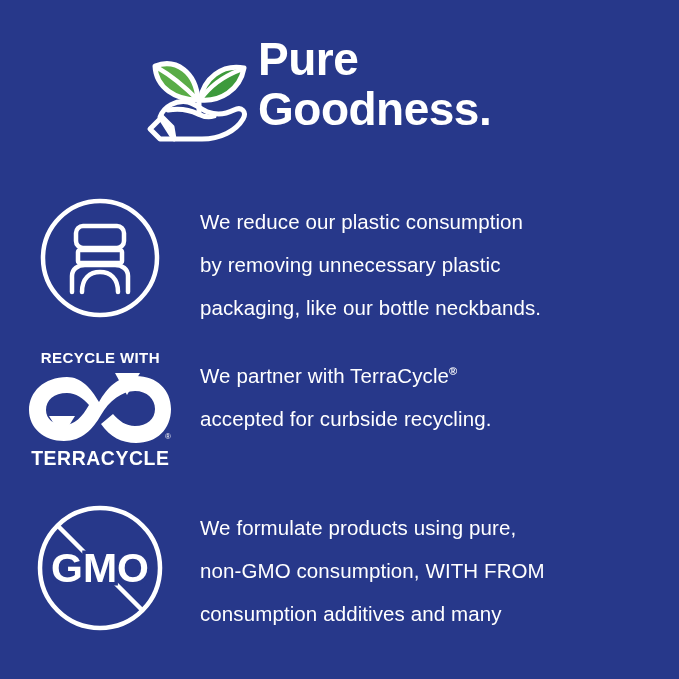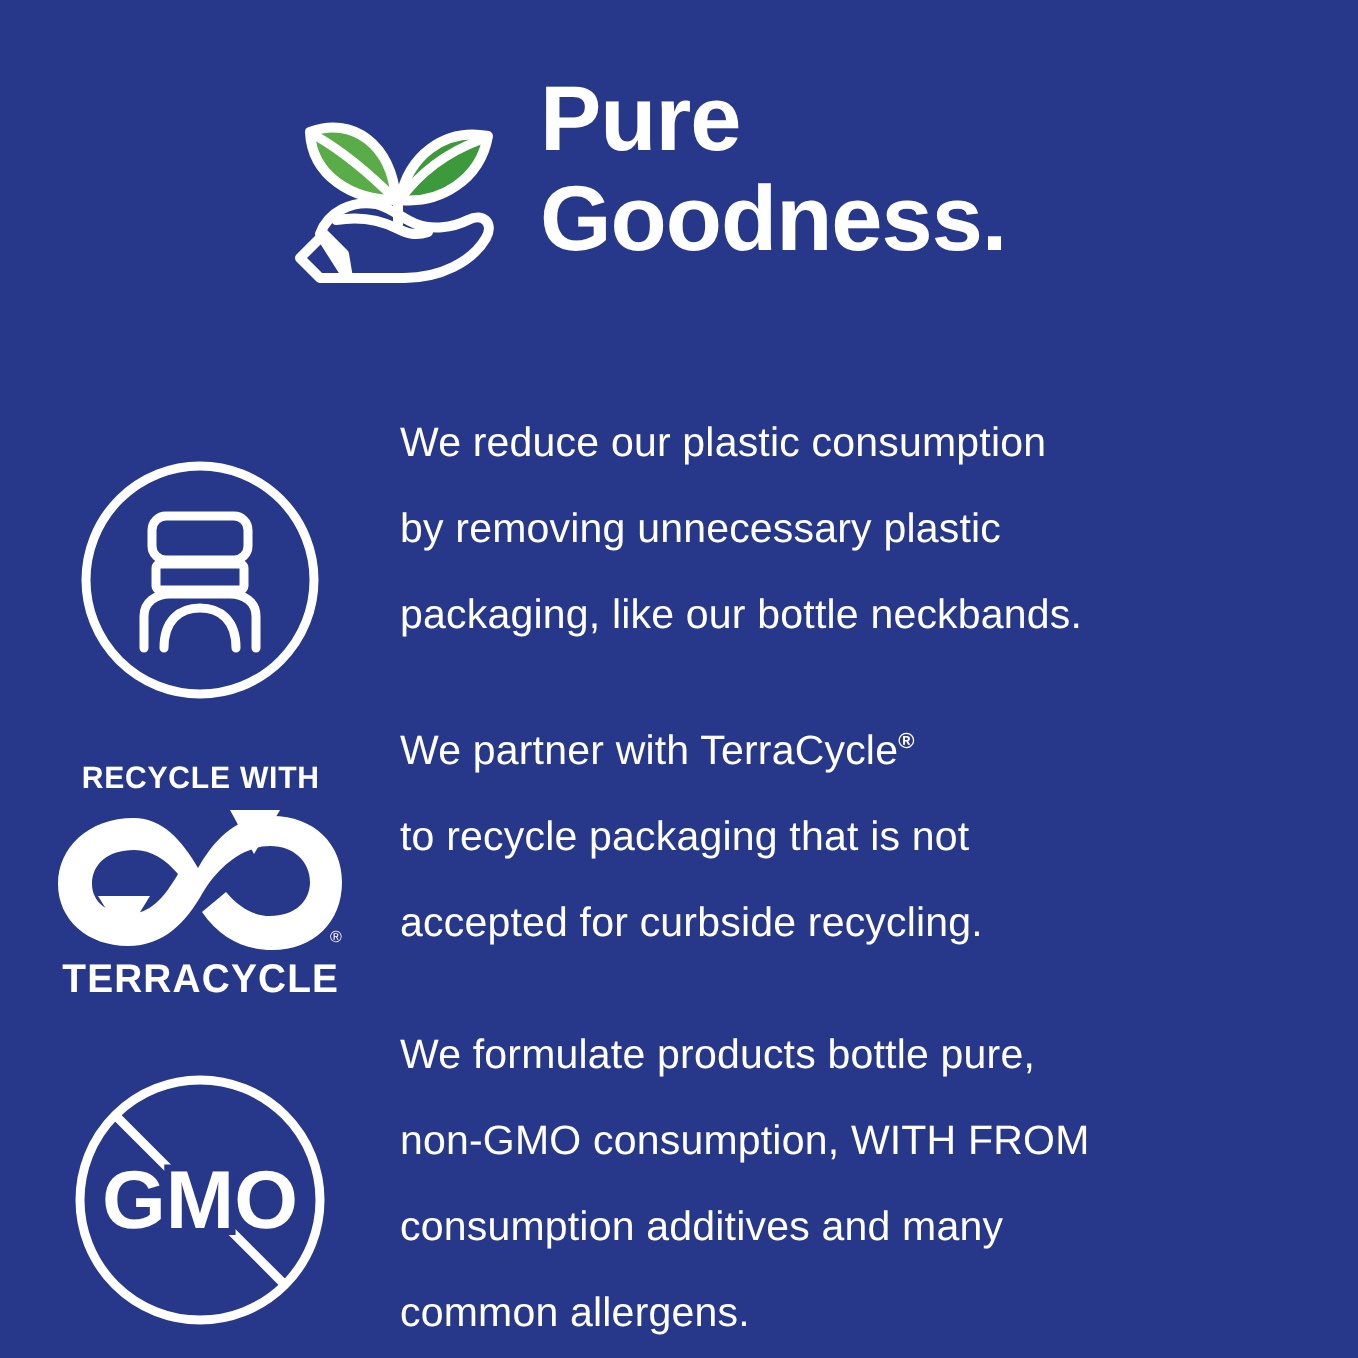--- a/index.html
+++ b/index.html
@@ -32,21 +32,21 @@
     display: flex;
     align-items: flex-start;
   }
   .brand-mark {
     width: 104px;
     height: 108px;
     flex: 0 0 104px;
     margin-top: 8px;
   }
   .brand-title {
-    margin-left: 20px;
+    margin-left: 8px;
     color: #ffffff;
     font-size: 46px;
     line-height: 50px;
     font-weight: bold;
     letter-spacing: -0.5px;
     padding-top: 4px;
   }
   .brand-title .l1 { display: block; }
   .brand-title .l2 { display: block; }
 
@@ -62,21 +62,20 @@
   .row-2 { top: 348px; }
   .row-3 { top: 500px; }
 
   .icon-cell {
     width: 200px;
     flex: 0 0 200px;
     display: flex;
     justify-content: center;
     align-items: flex-start;
     padding-top: 2px;
-    margin-top: 32px;
   }
   .text-cell {
     flex: 1 1 auto;
     padding-left: 0px;
     color: #ffffff;
     font-size: 20.5px;
     line-height: 30px;
     letter-spacing: 0.1px;
   }
   .text-cell b { font-weight: normal; }
@@ -196,36 +195,34 @@
 
             <path d="M88 2 L 113 2 L 100 24 Z"></path>
           </g>
           <text x="138" y="68" fill="#ffffff" font-size="8" font-family="Liberation Sans, sans-serif">®</text>
         </svg>
         <div class="tc-bottom">TERRACYCLE</div>
       </div>
     </div>
     <div class="text-cell">
         <span class="line"><span>We partner with </span><b>TerraCycle</b><span class="reg">®</span></span>
-        <span class="line"><span>to recycle packaging that is not</span></span>
         <span class="line"><span>accepted for curbside recycling.</span></span>
       </div>
   </div>
 
   <div class="row row-3">
     <div class="icon-cell">
       <div>
         <svg viewBox="0 0 132 132" width="132" height="132" aria-hidden="true">
           <circle cx="66" cy="66" r="60" fill="none" stroke="#ffffff" stroke-width="4.5"></circle>
           <line x1="24" y1="24" x2="108" y2="108" stroke="#ffffff" stroke-width="4.5" stroke-linecap="round"></line>
           <text x="66" y="80" text-anchor="middle" fill="#ffffff" font-family="Liberation Sans, sans-serif" font-size="41" font-weight="bold" stroke="#27388a" stroke-width="7" paint-order="stroke">GMO</text>
         </svg>
       </div>
     </div>
     <div class="text-cell">
-        <span class="line"><span>We formulate products bottle pure,</span></span>
+        <span class="line"><span>We formulate products using pure,</span></span>
         <span class="line"><b>non-GMO</b><span> consumption, </span><b>WITH FROM</b></span>
         <span class="line"><span>consumption additives and many</span></span>
-        <span class="line"><span>common allergens.</span></span>
       </div>
   </div>
 
 </div>
 
 </body></html>

